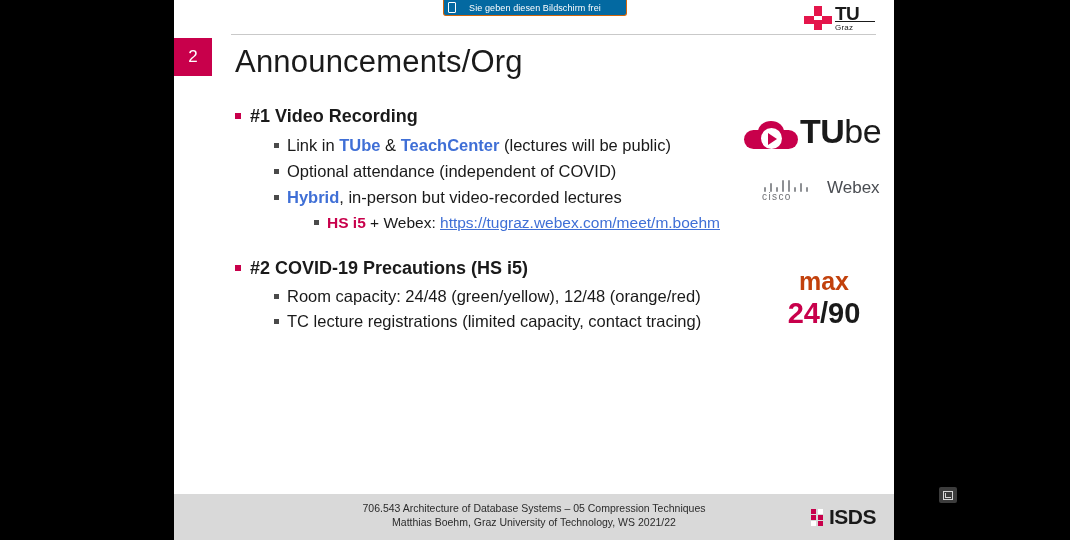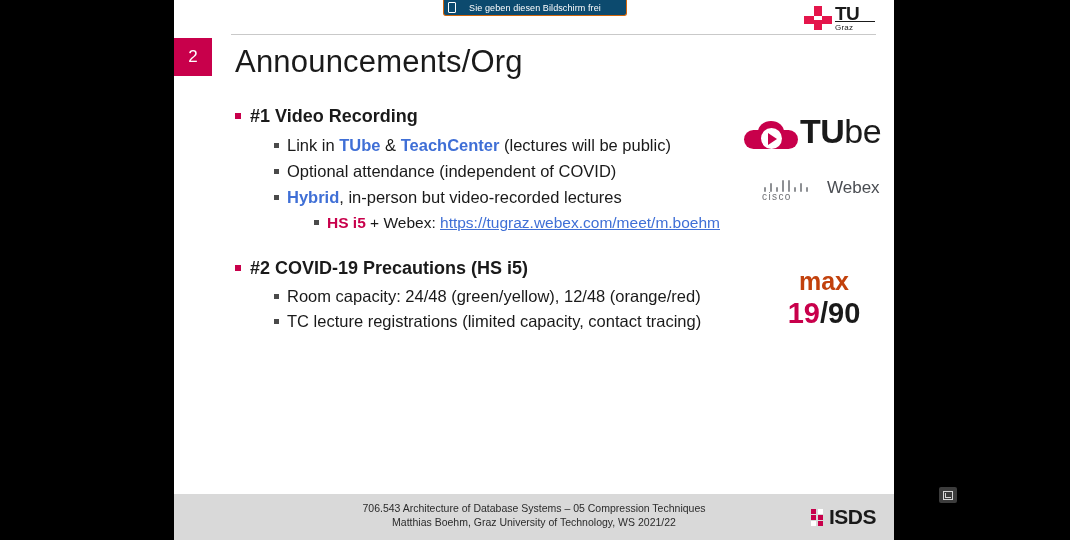--- a/index.html
+++ b/index.html
@@ -29,21 +29,21 @@
     overflow: hidden;
   }
 
   
   .share-banner {
     position: absolute;
     left: 269px;
     top: 0px;
     width: 184px;
     height: 16px;
-    background: #0c4a6e;
+    background: #0369a1;
     border: 1px solid #d4660a;
     border-top: none;
     border-radius: 0 0 3px 3px;
     display: flex;
     align-items: center;
     justify-content: center;
     box-sizing: border-box;
   }
   .share-banner .sb-icon {
     position: absolute;
@@ -466,21 +466,21 @@
           <i style="left:32px; height:5px;"></i>
           <i style="left:38px; height:9px;"></i>
           <i style="left:44px; height:5px;"></i>
         </div>
         <div class="cisco-tx">cisco</div>
         <div class="webex-tx">Webex</div>
       </div>
 
       <div class="maxbox">
         <div class="mx">max</div>
-        <div class="num"><span class="n1">19</span><span>/</span><span>90</span></div>
+        <div class="num"><span class="n1">24</span><span>/</span><span>90</span></div>
       </div>
 
     </div>
 
     <div class="footer">
       <div class="ftext">
         <div>706.543 Architecture of Database Systems – 05 Compression Techniques</div>
         <div>Matthias Boehm, Graz University of Technology, WS 2021/22</div>
       </div>
       <div class="isds">

